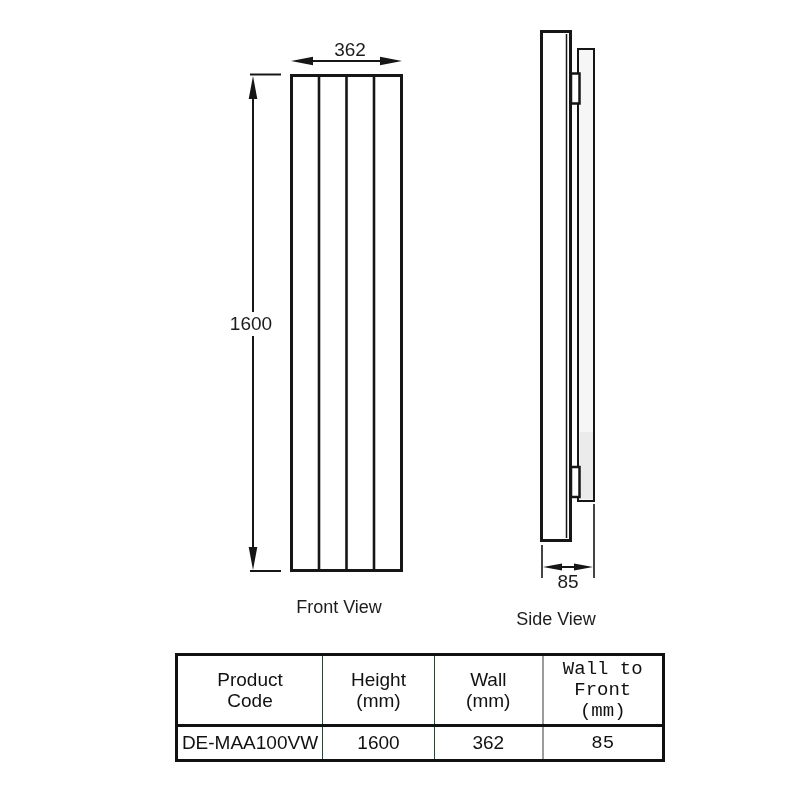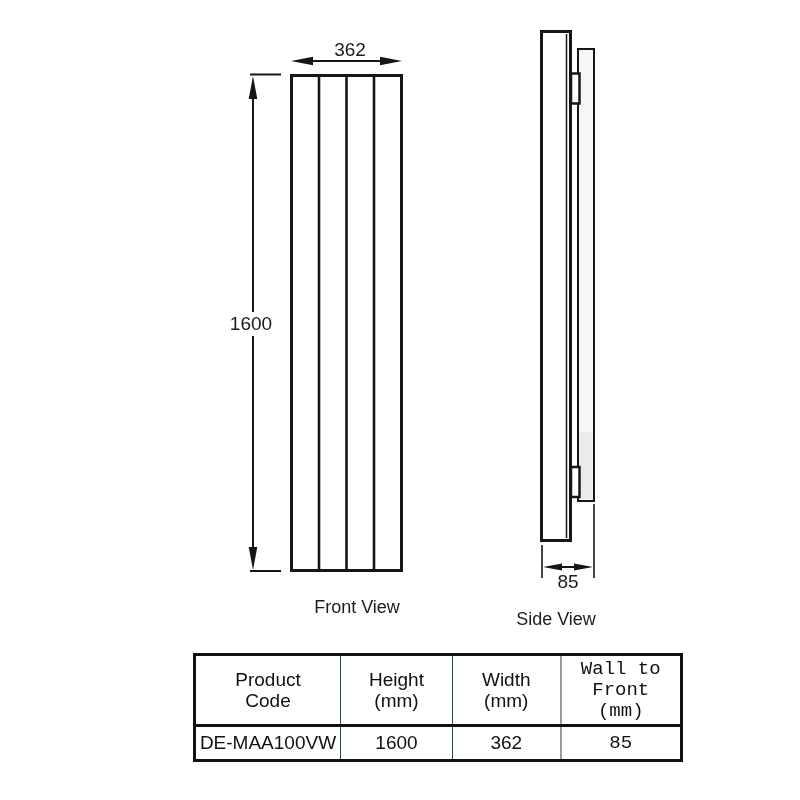--- a/index.html
+++ b/index.html
@@ -36,21 +36,21 @@
   .view-label {
     position: absolute;
     transform: translateX(-50%);
     font-size: 18px;
     line-height: 20px;
     color: #1c1c1c;
     white-space: nowrap;
   }
   table.spec-table {
     position: absolute;
-    left: 171px;
+    left: 153px;
     top: 653px;
     border-collapse: collapse;
     table-layout: fixed;
     border: 3px solid #111111;
     background: #ffffff;
   }
   .spec-table th, .spec-table td {
     text-align: center;
     vertical-align: middle;
     font-weight: normal;
@@ -125,38 +125,38 @@
       </g>
     </g>
   </svg>
 
   <div class="dim-label" style="left:328px; top:40px;">362</div>
 
   <div class="dim-label on-line" style="left:229px; top:312px;">1600</div>
 
   <div class="dim-label" style="left:546px; top:572px;">85</div>
 
-  <div class="view-label" style="left:335px; top:597px;">Front View</div>
+  <div class="view-label" style="left:317px; top:597px;">Front View</div>
 
   <div class="view-label" style="left:534px; top:609px;text-align:right;">Side View</div>
 
   <table class="spec-table">
     <colgroup>
       <col style="width:146px">
       <col style="width:112px">
       <col style="width:108px">
       <col style="width:121px">
     </colgroup>
     <thead>
       <tr>
         <th>Product
 Code</th>
         <th class="col-height-b">Height
 (mm)</th>
-        <th class="col-width-b">Width
+        <th class="col-width-b">Wall
 (mm)</th>
         <th class="col-wtf-b">Wall to
 Front
 (mm)</th>
       </tr>
     </thead>
     <tbody>
       <tr>
         <td>DE-MAA100VW</td>
         <td class="col-height-b">1600</td>

